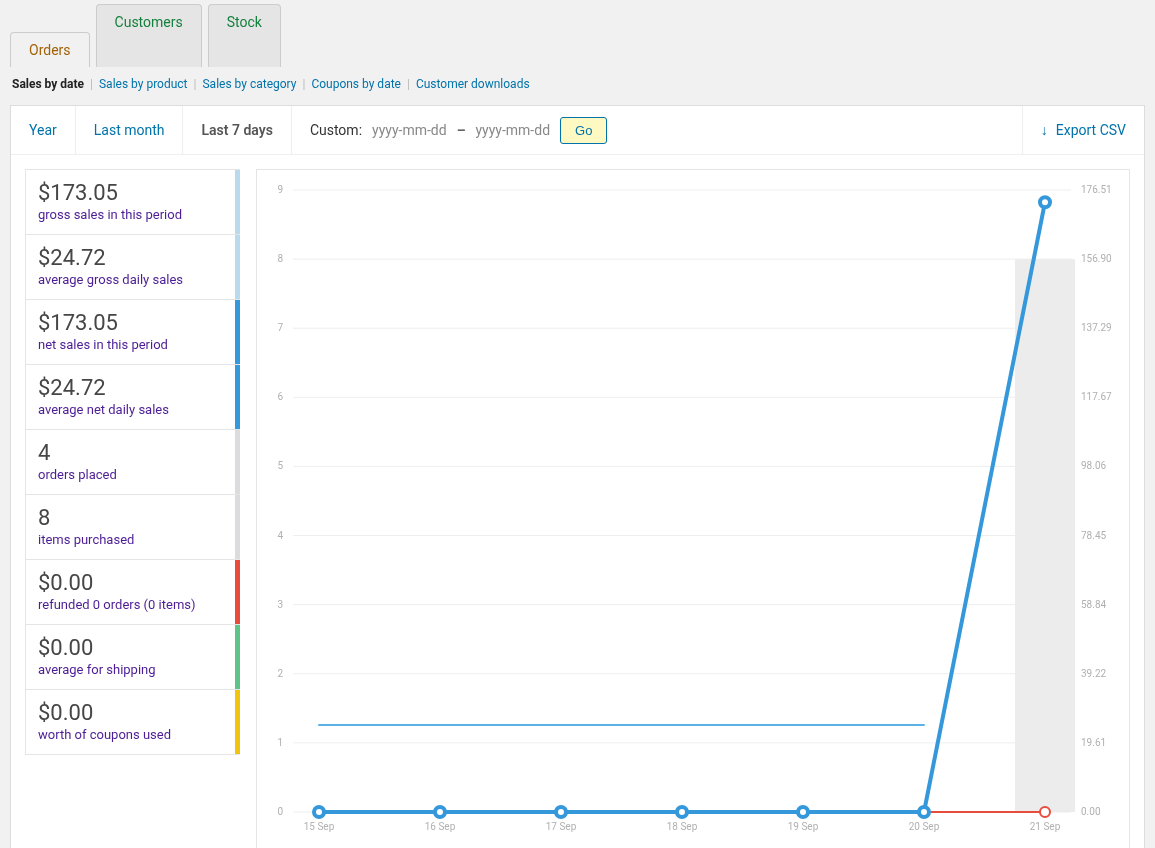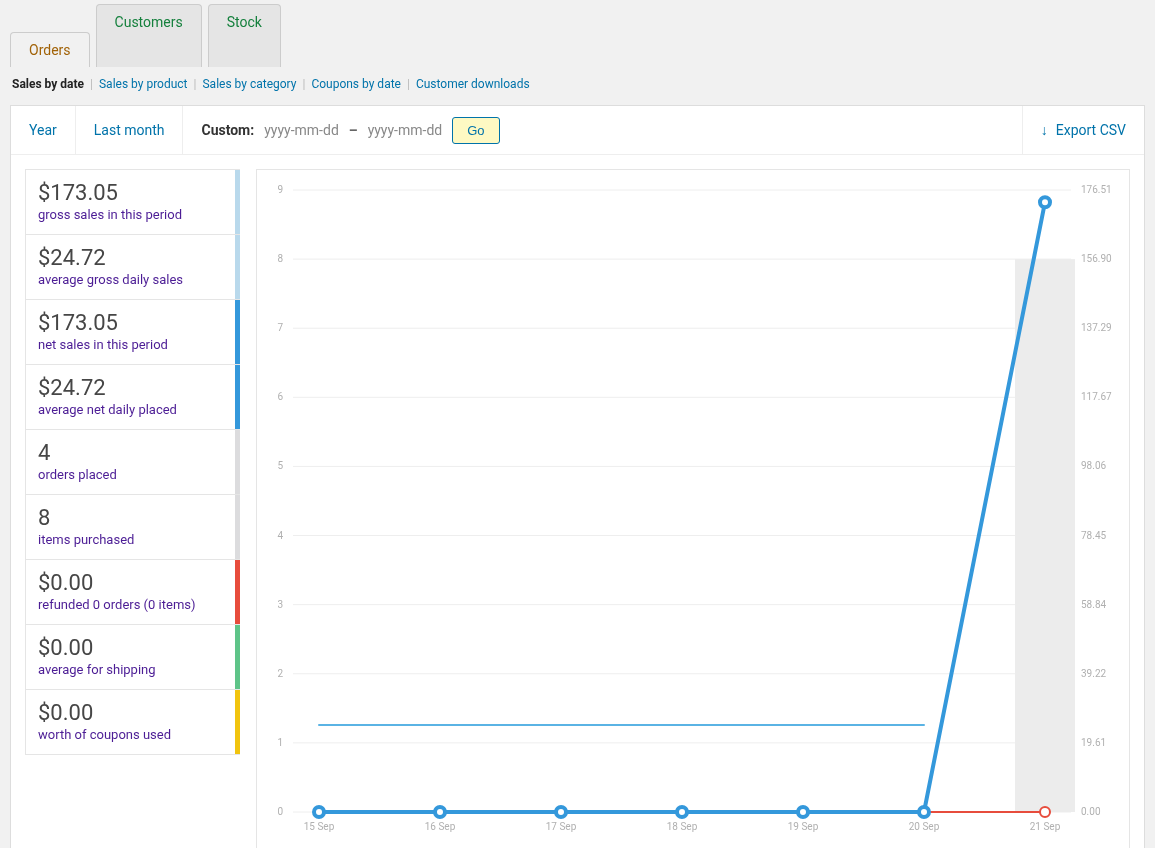--- a/index.html
+++ b/index.html
@@ -10,21 +10,21 @@
   .tab-main.active { background:#f1f1f1; font-weight:400; color:#a16207;margin-top:28px; }
   .subnav { display:flex; align-items:flex-end; gap:6px; padding:10px 2px 14px 2px; font-size:12px; }
   .subnav .lbl { font-weight:700; color:#222; }
   .subnav a { color:#0073aa; text-decoration:none; }
   .subnav .sep { color:#bbb; }
   .panel { background:#fff; border:1px solid #ddd; }
   .range-bar { display:flex; align-items:stretch; border-bottom:1px solid #eee; }
   .range-item { padding:16px 18px; font-size:14px; color:#0073aa; cursor:pointer; border-right:1px solid #eee; }
   .range-item.active { color:#555; font-weight:600; background:#fff; }
   .range-custom { display:flex; align-items:center; gap:10px; padding:0 18px; font-size:14px; color:#333; }
-  .range-custom .clabel { font-weight:700; }
+  .range-custom .clabel { font-weight:400; }
   .range-custom .date { color:#888; }
   .range-custom .dash { color:#666; font-weight:700; }
   .go-btn { border:1px solid #0073aa; color:#0073aa; background:#fef9c3; border-radius:3px; padding:5px 14px; font-size:13px; cursor:pointer; }
   .spacer { flex:1; }
   .export { display:flex; align-items:center; gap:8px; padding:0 18px; color:#0073aa; font-size:14px; cursor:pointer; border-left:1px solid #eee; }
   .export .arrow { font-size:14px; }
   .body { display:flex; gap:16px; padding:14px; }
   .legend { width:225px; }
   .legend-item { position:relative; border:1px solid #e5e5e5; border-top:none; padding:10px 12px 12px 12px; }
   .legend-item:first-child { border-top:1px solid #e5e5e5; }
@@ -56,20 +56,21 @@
     <a href="#">Coupons by date</a>
     <span class="sep">|</span>
     <a href="#">Customer downloads</a>
   </div>
 
   <div class="panel">
 
     <div class="range-bar">
       <div class="range-item">Year</div>
       <div class="range-item">Last month</div>
+      <div class="range-item active">Last 7 days</div>
       <div class="range-custom">
         <span class="clabel">Custom:</span>
         <span class="date">yyyy-mm-dd</span>
         <span class="dash">–</span>
         <span class="date">yyyy-mm-dd</span>
         <button class="go-btn">Go</button>
       </div>
       <div class="spacer"></div>
       <div class="export">
         <span class="arrow">↓</span>
@@ -91,21 +92,21 @@
     <div class="desc">average gross daily sales</div>
           </div>
           <div class="legend-item">
     <div class="stripe" style="background:#3498db"></div>
     <div class="val">$173.05</div>
     <div class="desc">net sales in this period</div>
           </div>
           <div class="legend-item">
     <div class="stripe" style="background:#3498db"></div>
     <div class="val">$24.72</div>
-    <div class="desc">average net daily placed</div>
+    <div class="desc">average net daily sales</div>
           </div>
           <div class="legend-item">
     <div class="stripe" style="background:#dcdcde"></div>
     <div class="val">4</div>
     <div class="desc">orders placed</div>
           </div>
           <div class="legend-item">
     <div class="stripe" style="background:#dcdcde"></div>
     <div class="val">8</div>
     <div class="desc">items purchased</div>

